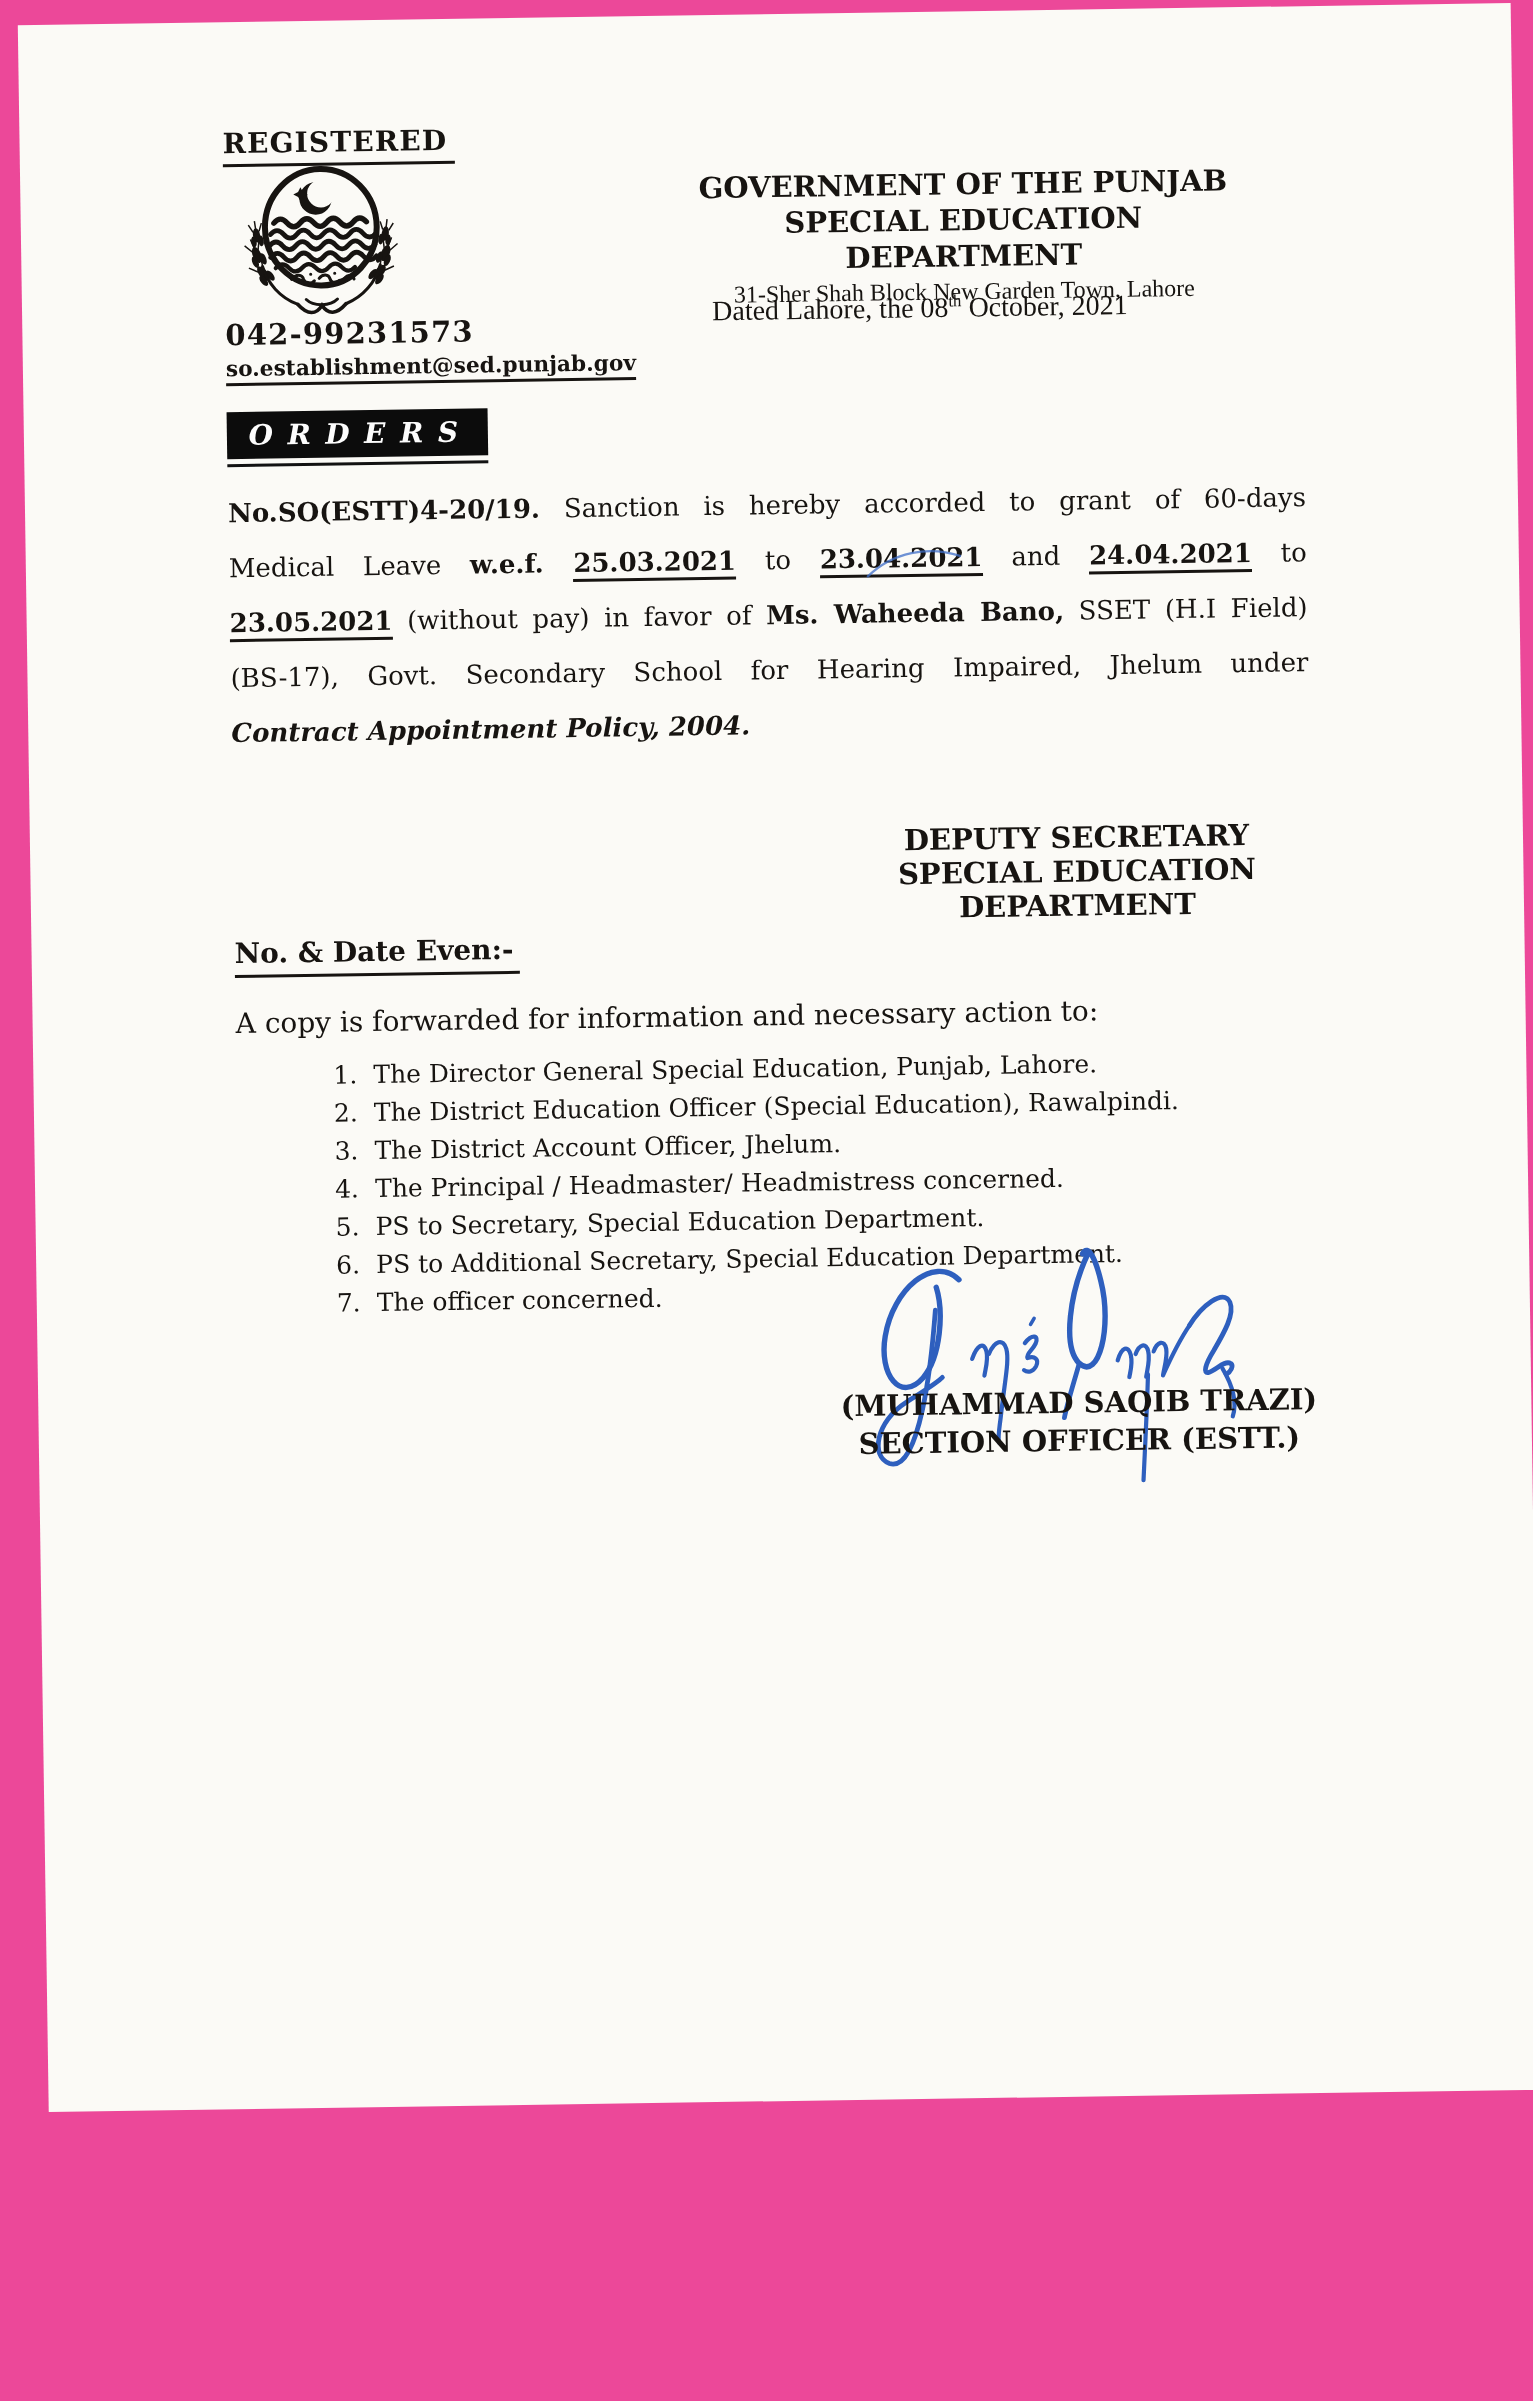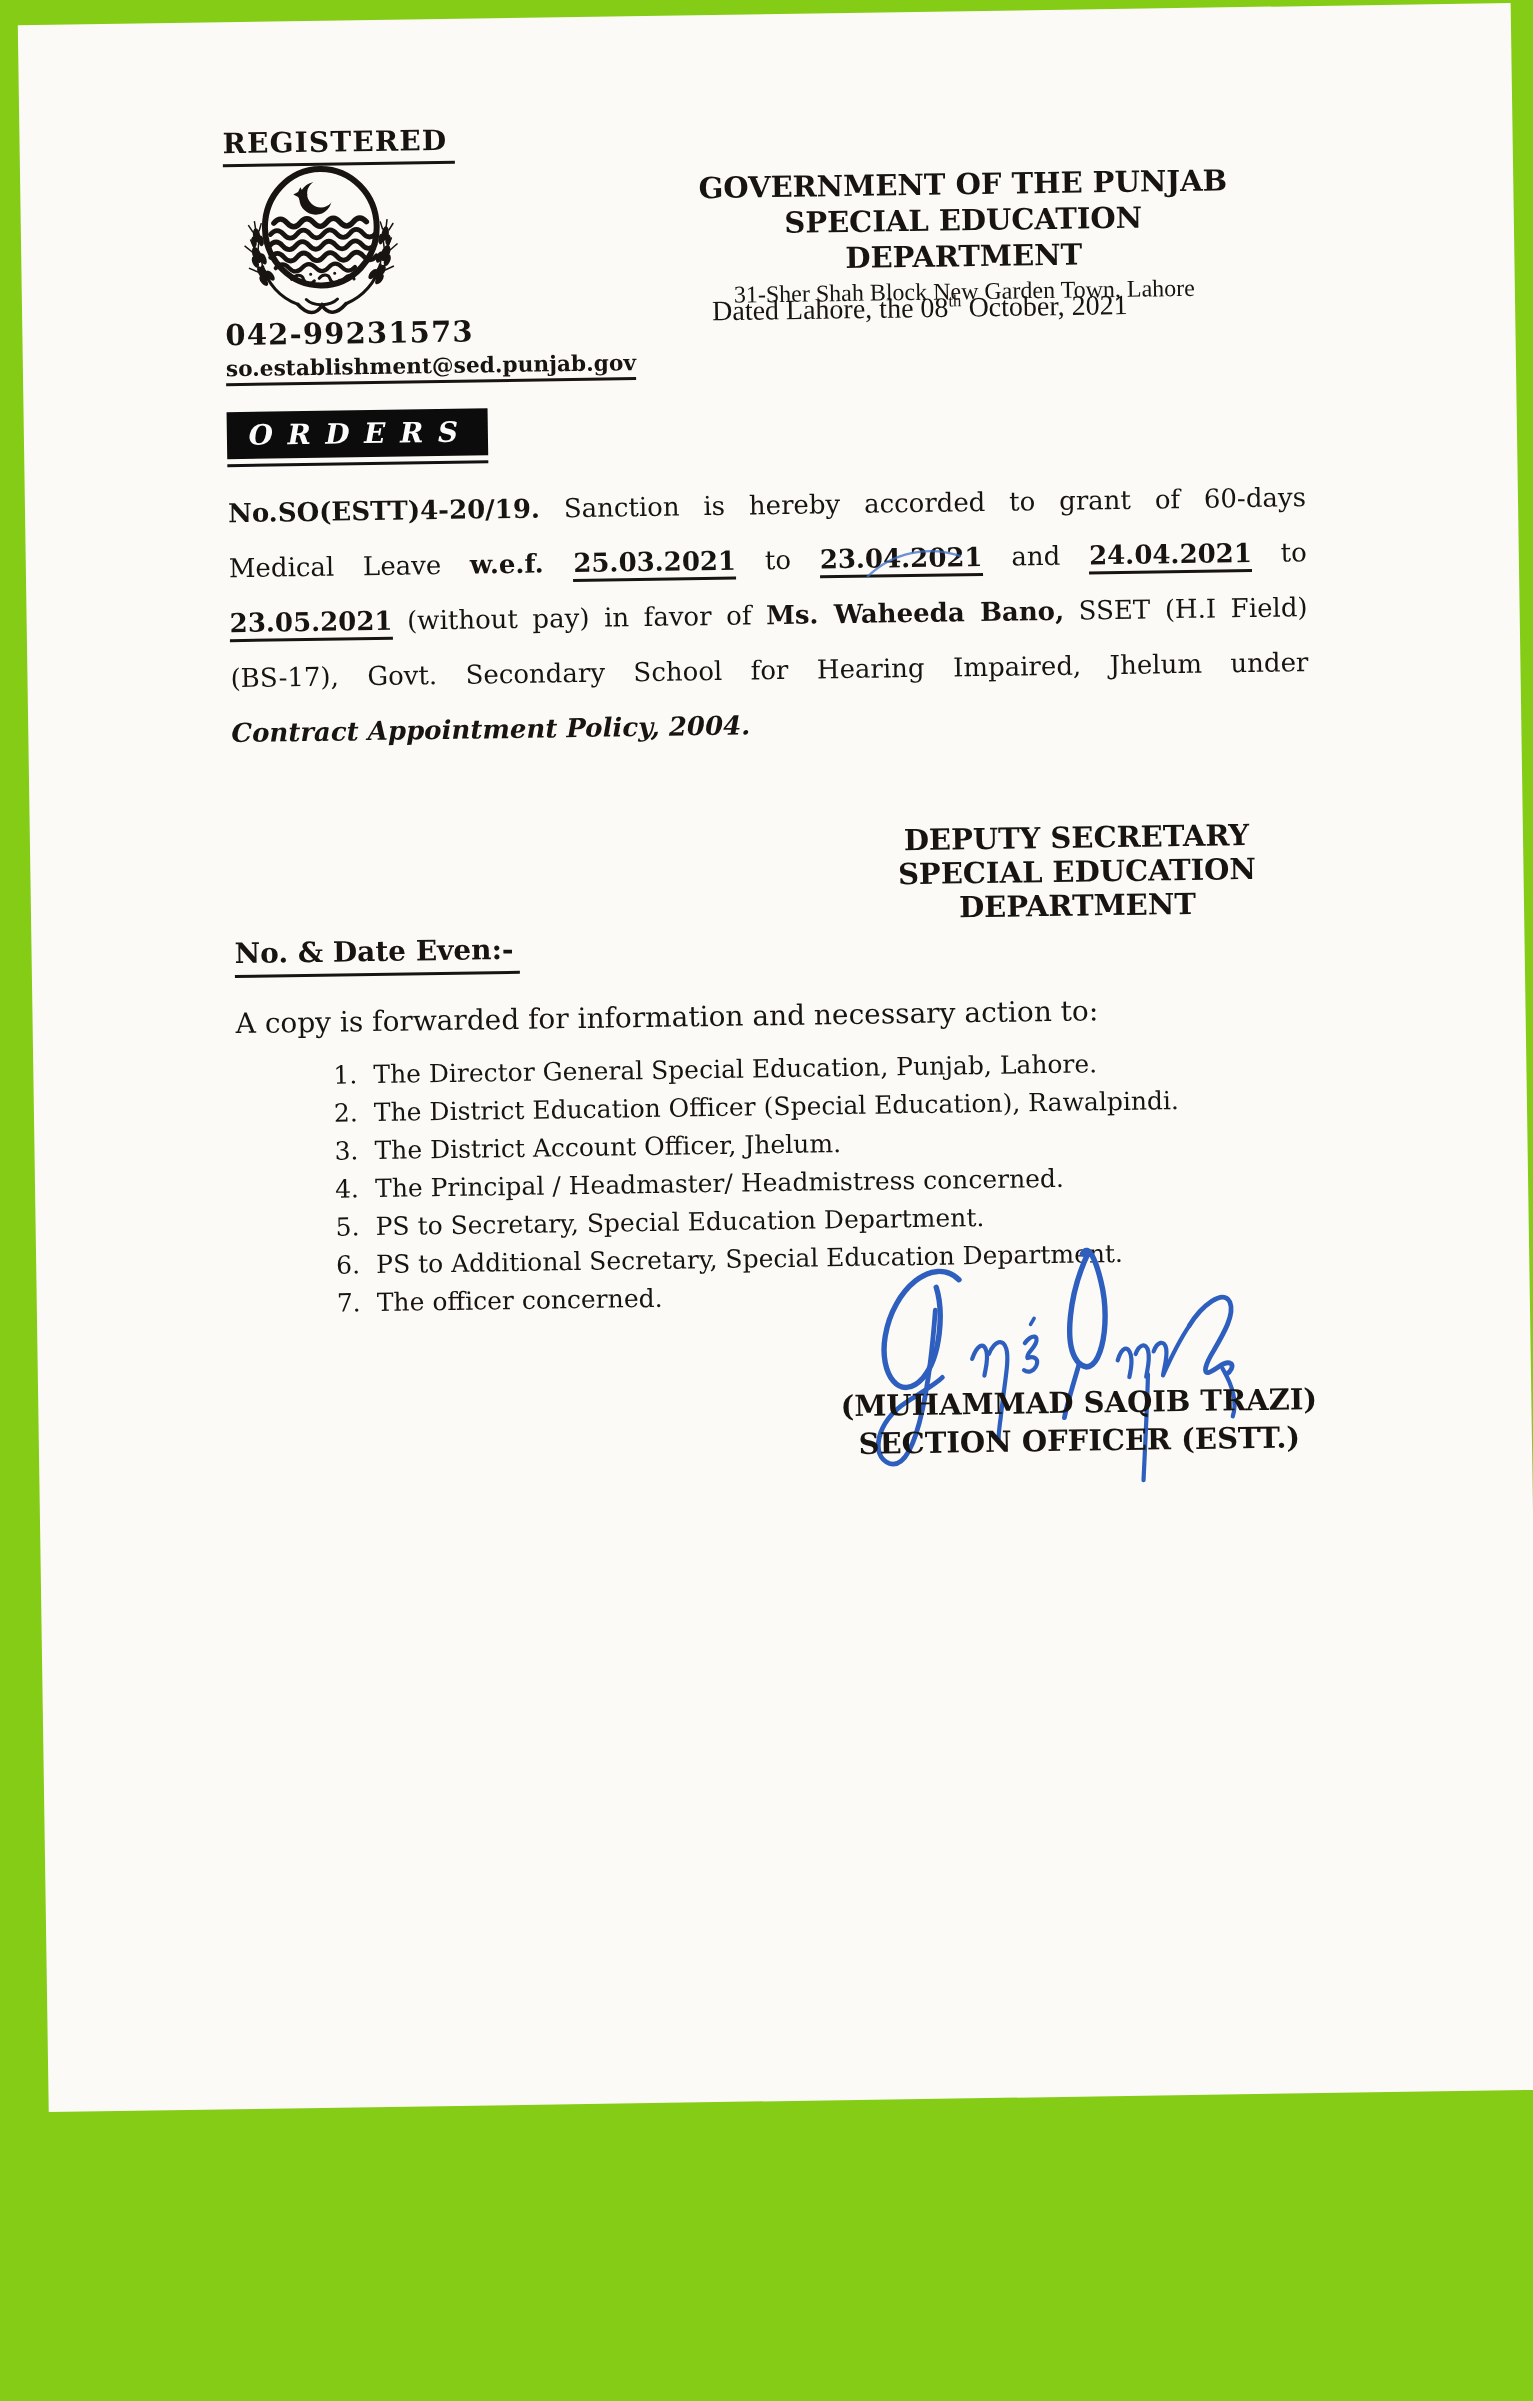--- a/index.html
+++ b/index.html
@@ -3,21 +3,21 @@
 <meta charset="utf-8">
 <style>
   html,body{margin:0;padding:0;}
   body{
     width:1534px;height:2401px;
     background:#000;
     position:relative;
     overflow:hidden;
     font-family:"DejaVu Serif", serif;
   }
-  .canvas{position:absolute;inset:0;background:#84cc16;}
+  .canvas{position:absolute;inset:0;background:#ec4899;}
   .page{
     position:absolute;
     left:18px;top:25px;
     width:1493px;height:2087px;
     background:#fbfaf6;
     transform:rotate(-0.85deg);
     transform-origin:14.4px 14.4px;
     color:#171411;
   }
   .abs{position:absolute;}

